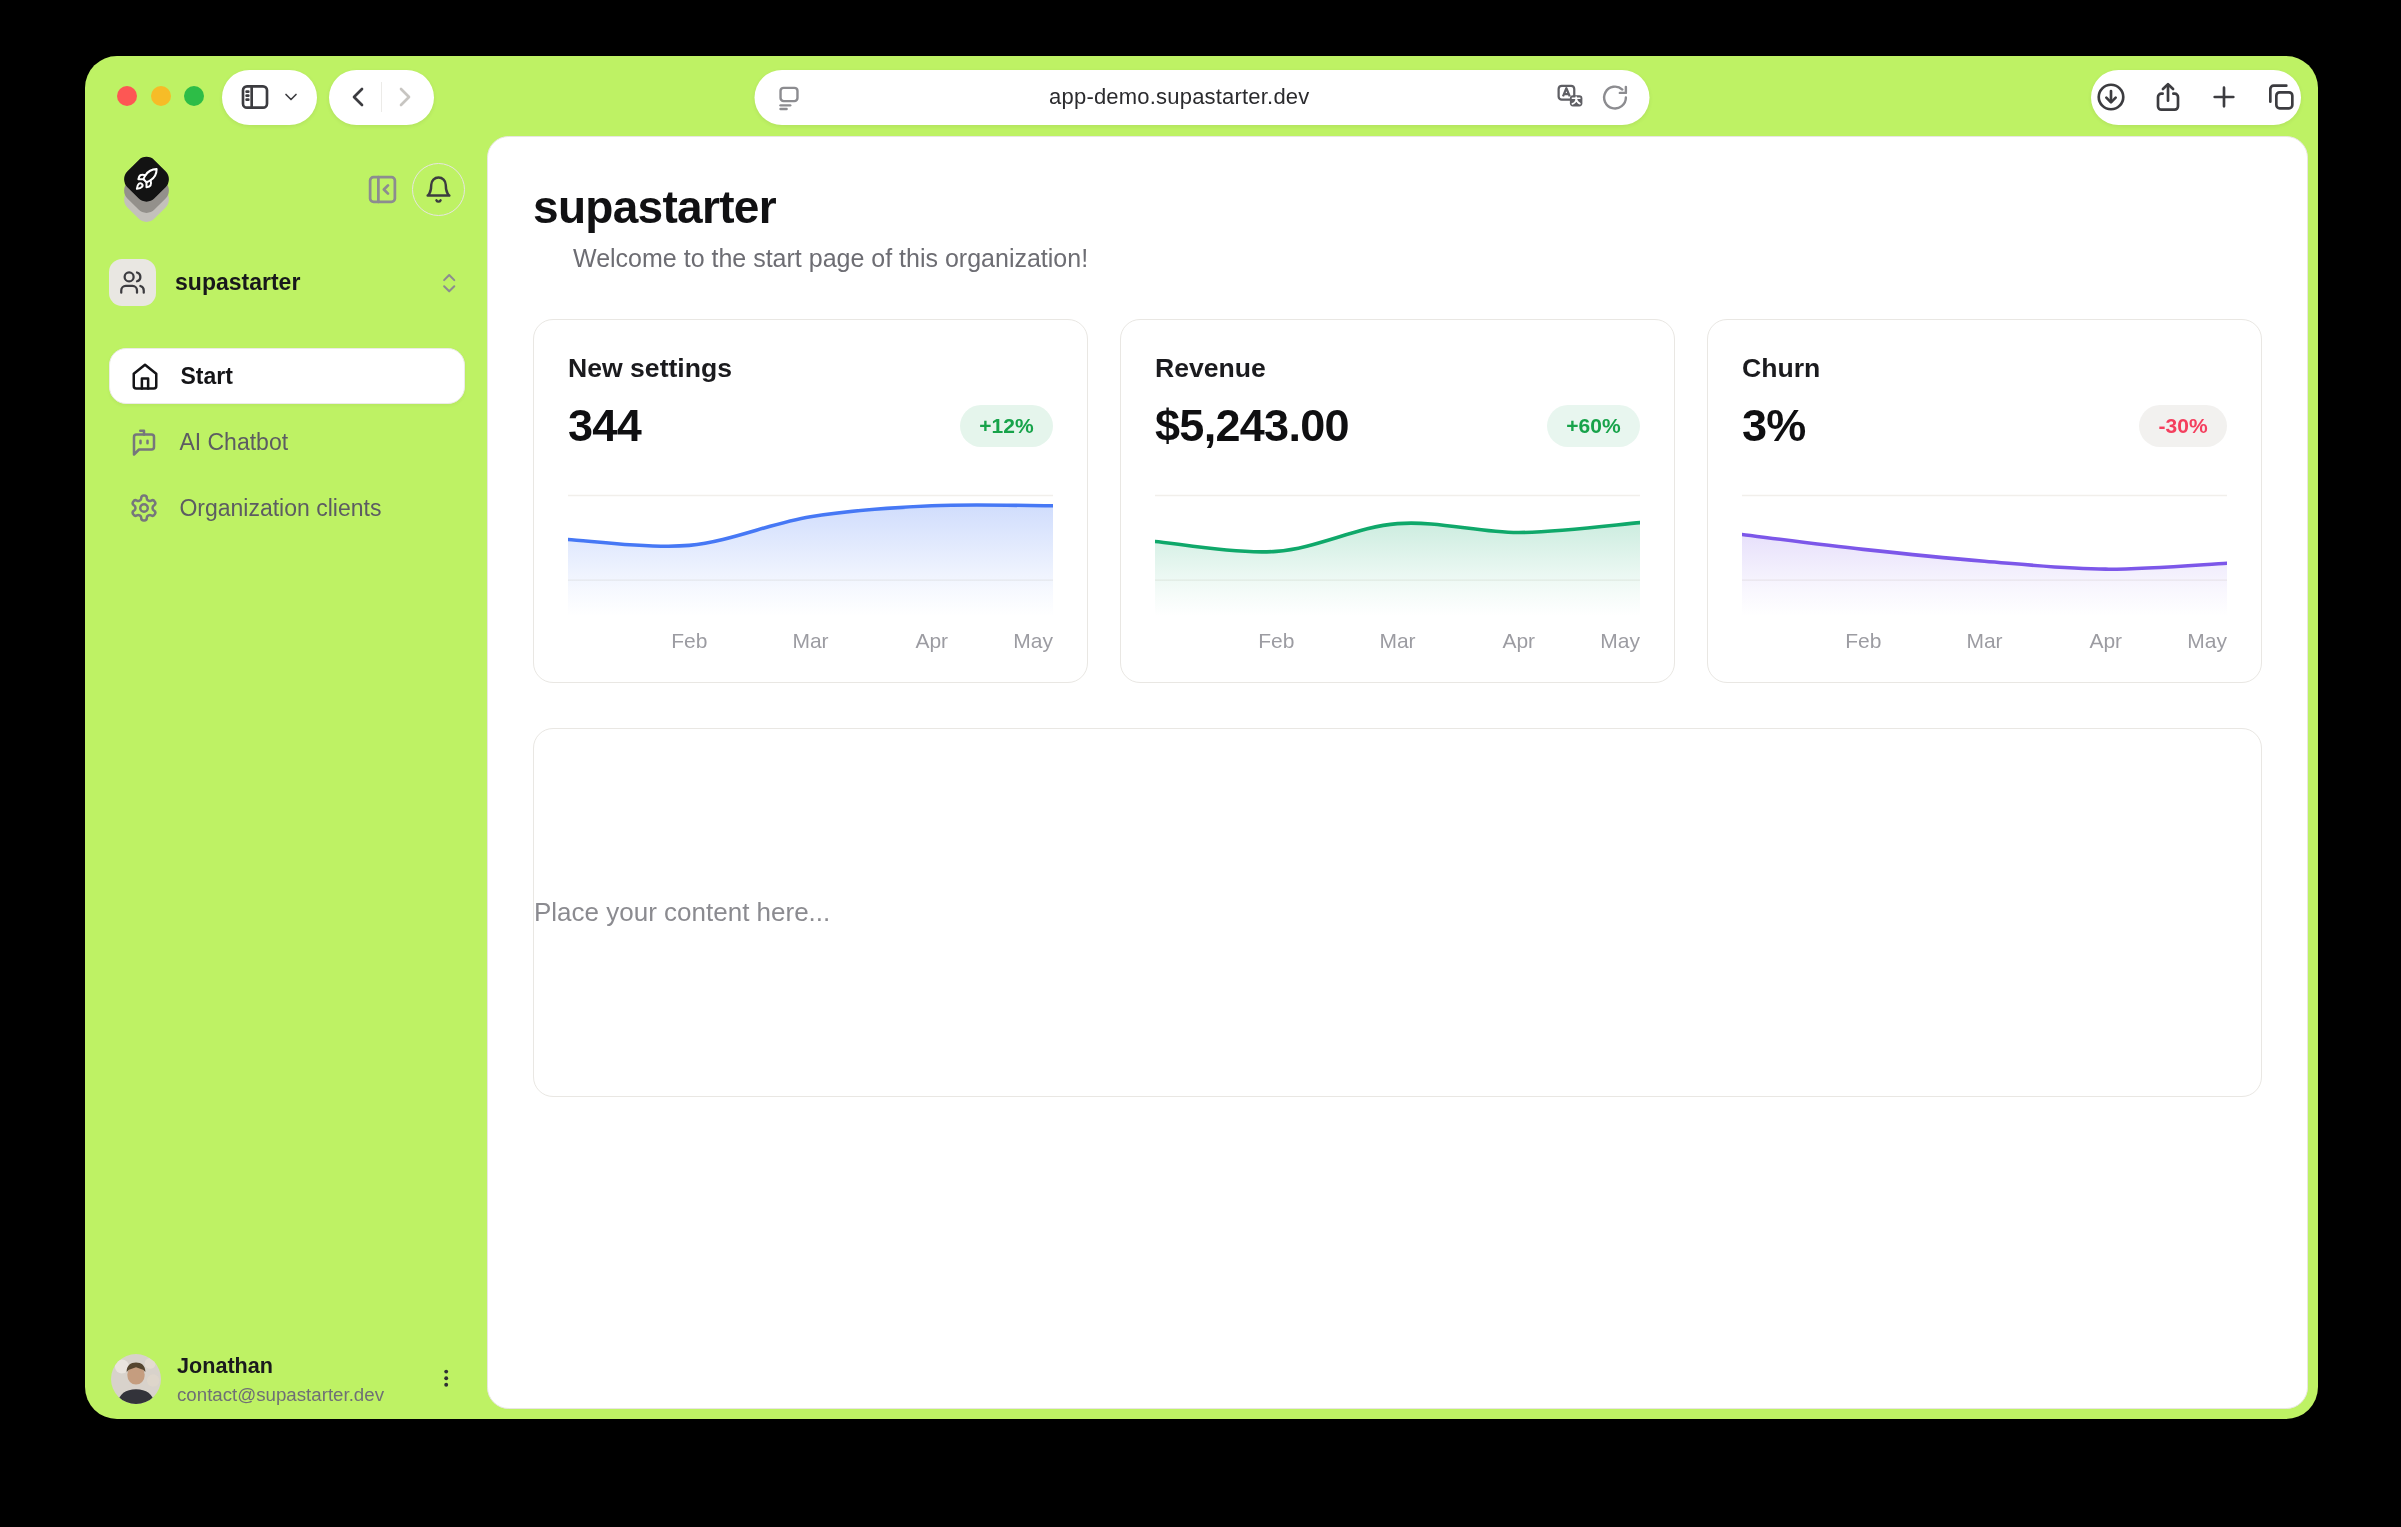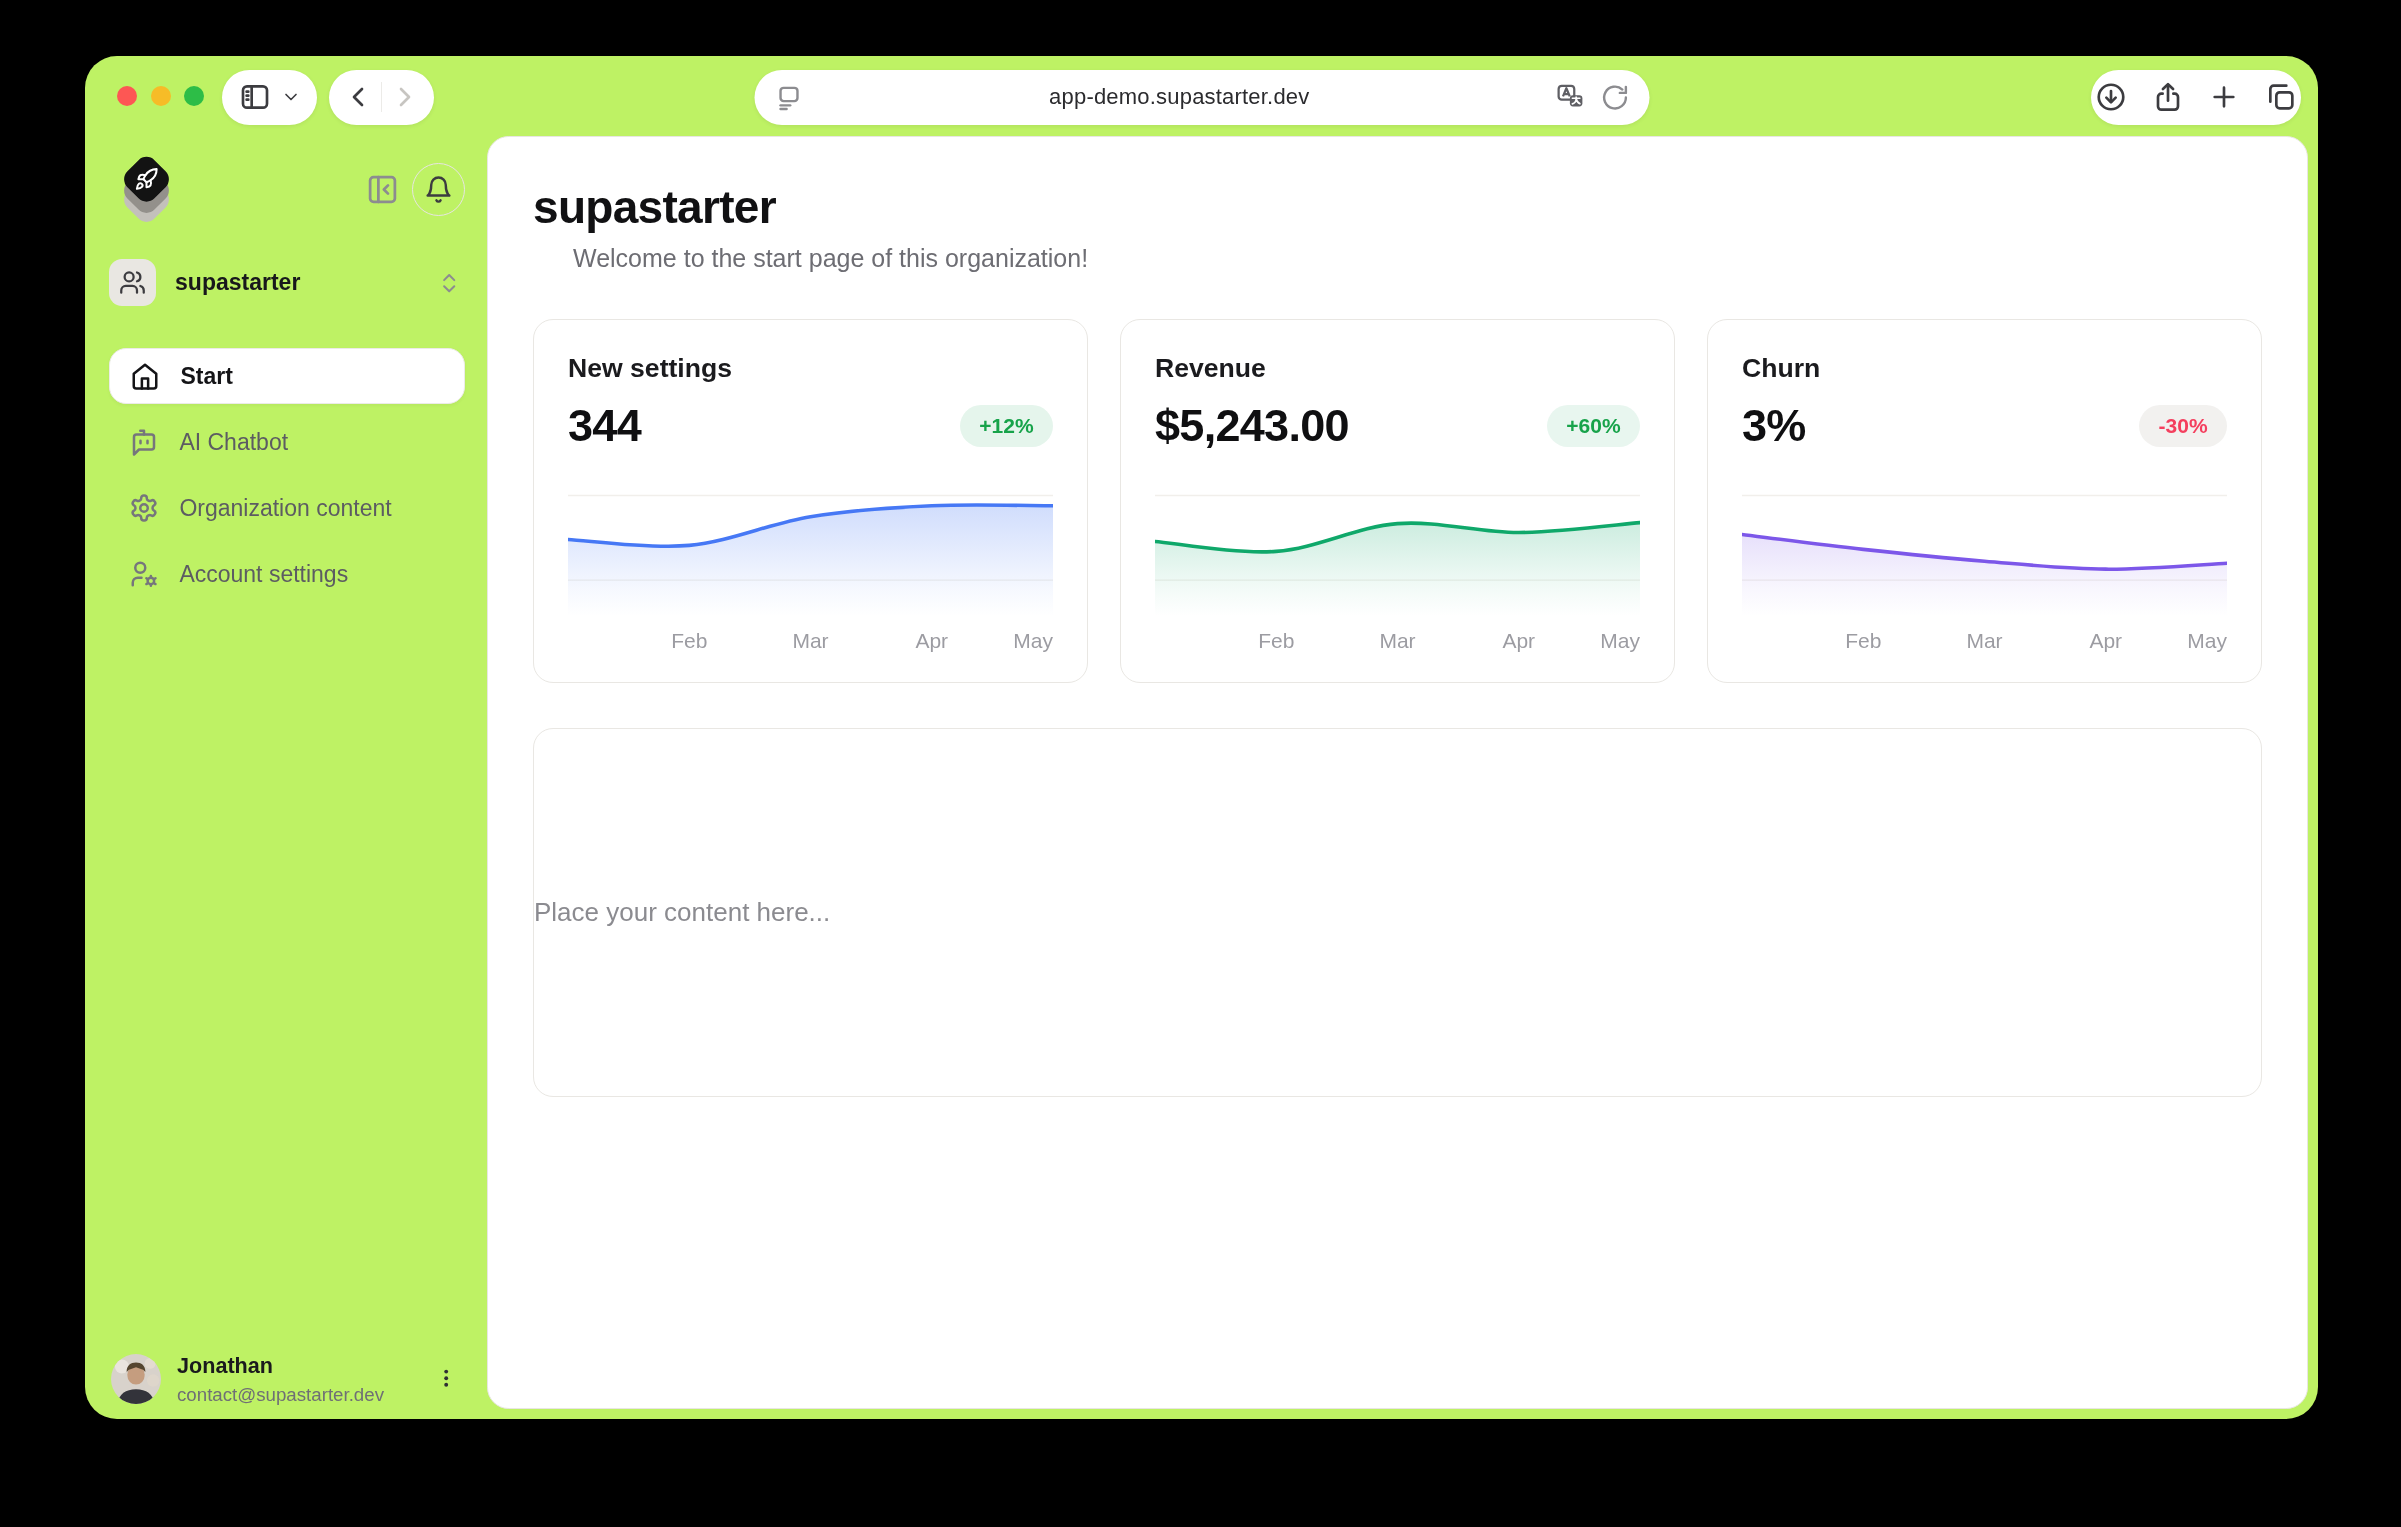--- a/index.html
+++ b/index.html
@@ -282,32 +282,21 @@
           </span>
           <span>AI Chatbot</span>
         </div>
         <div class="nav-item">
           <span class="icon">
             <svg class="stroke" width="30" height="30" viewBox="0 0 24 24">
               <path d="M12.22 2h-.44a2 2 0 0 0-2 2v.18a2 2 0 0 1-1 1.73l-.43.25a2 2 0 0 1-2 0l-.15-.08a2 2 0 0 0-2.73.73l-.22.38a2 2 0 0 0 .73 2.73l.15.1a2 2 0 0 1 1 1.72v.51a2 2 0 0 1-1 1.74l-.15.09a2 2 0 0 0-.73 2.73l.22.38a2 2 0 0 0 2.73.73l.15-.08a2 2 0 0 1 2 0l.43.25a2 2 0 0 1 1 1.73V20a2 2 0 0 0 2 2h.44a2 2 0 0 0 2-2v-.18a2 2 0 0 1 1-1.73l.43-.25a2 2 0 0 1 2 0l.15.08a2 2 0 0 0 2.73-.73l.22-.39a2 2 0 0 0-.73-2.73l-.15-.08a2 2 0 0 1-1-1.74v-.5a2 2 0 0 1 1-1.74l.15-.09a2 2 0 0 0 .73-2.73l-.22-.38a2 2 0 0 0-2.73-.73l-.15.08a2 2 0 0 1-2 0l-.43-.25a2 2 0 0 1-1-1.73V4a2 2 0 0 0-2-2z"></path>
               <circle cx="12" cy="12" r="3"></circle>
             </svg>
           </span>
-          <span>Organization content</span>
-        </div>
-        <div class="nav-item">
-          <span class="icon">
-            <svg class="stroke" width="30" height="30" viewBox="0 0 24 24">
-              <circle cx="9" cy="7" r="4"></circle>
-                <path d="M10 15H7a4 4 0 0 0-4 4v2"></path>
-              <circle cx="17.5" cy="17.5" r="2.6"></circle>
-              <path d="M17.5 13.6v1.3M17.5 20.1v1.3M21.2 15.4l-1.1.65M15 19.4l-1.1.65M13.9 15.4l1.1.65M20.1 19.4l1.1.65"></path>
-            </svg>
-          </span>
-          <span>Account settings</span>
+          <span>Organization clients</span>
         </div>
       </nav>
 
       <div class="side-footer">
         <span class="avatar-photo">
           <svg viewBox="0 0 64 64" width="50" height="50">
             <rect width="64" height="64" fill="#d8d2cb"></rect>
             <circle cx="14" cy="16" r="9" fill="#efe9e2" opacity=".8"></circle>
             <circle cx="50" cy="12" r="7" fill="#e7ddd2" opacity=".8"></circle>
             <circle cx="54" cy="34" r="8" fill="#e3d8cc" opacity=".6"></circle>

